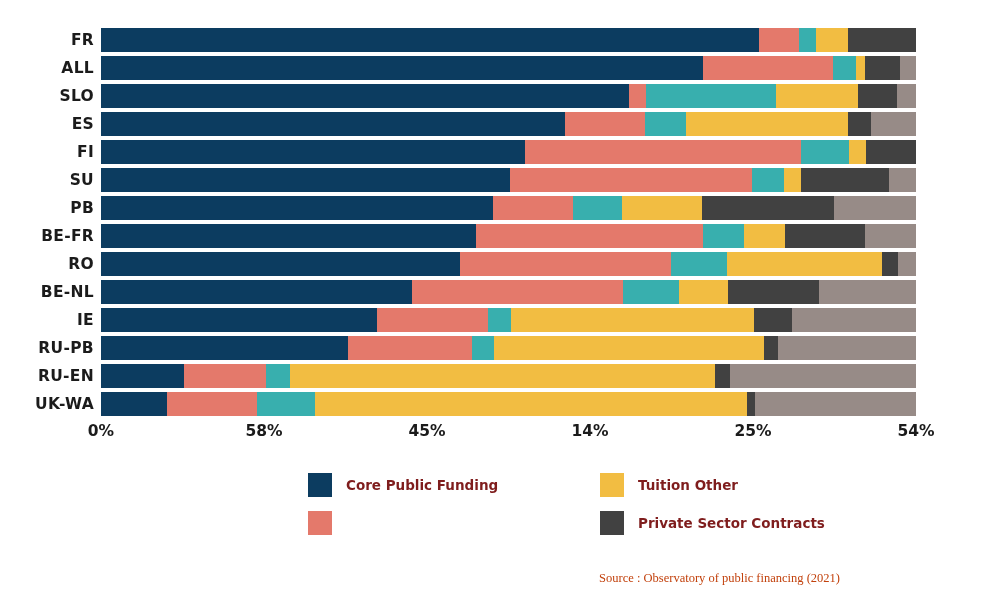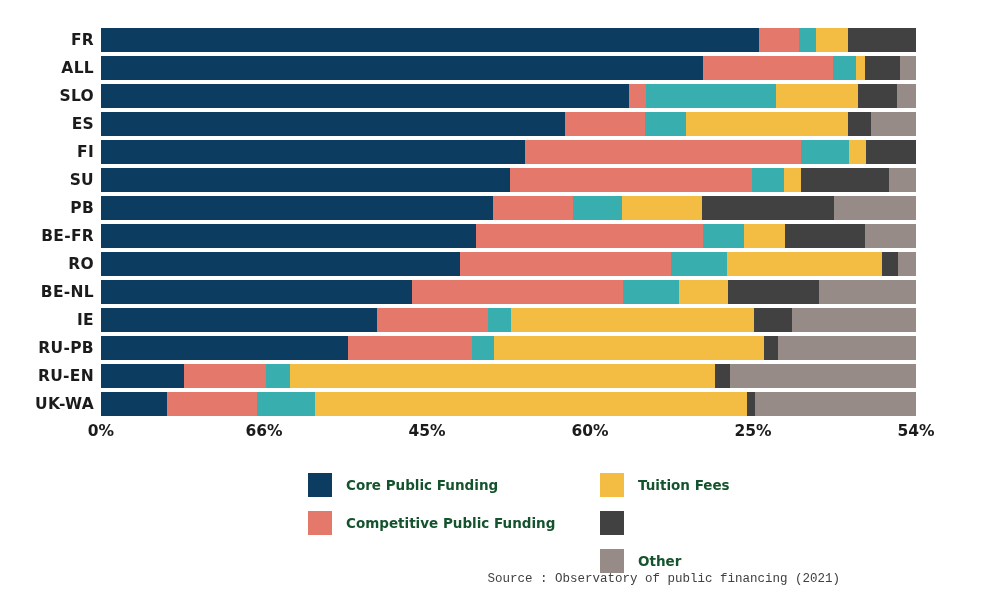--- a/index.html
+++ b/index.html
@@ -85,31 +85,31 @@
     margin-bottom:13px;
   }
   .legend-swatch{
     width:24px;height:24px;
     flex:0 0 24px;
     margin-right:14px;
   }
   .legend-label{
     font-size:13.5px;
     font-weight:bold;
-    color:#14532d;
+    color:#7f1d1d;
     white-space:nowrap;
   }
 
   
   .source-note{
     position:absolute;
     right:42px; bottom:14px;
     font-size:12.5px;
-    color:#404040;
-    font-family:Liberation Mono, monospace;
+    color:#c2410c;
+    font-family:Liberation Serif, serif;
     white-space:nowrap;
   }
 </style>
 </head>
 <body>
 
 <div id="chart-root">
 
   <div class="cat-labels">
       <div class="cat-label">FR</div>
@@ -140,48 +140,44 @@
       <div class="bar-row"><span class="seg" style="width: 44%; background: rgb(12, 60, 96);"></span><span class="seg" style="width: 25.9%; background: rgb(228, 121, 107);"></span><span class="seg" style="width: 6.9%; background: rgb(56, 175, 174);"></span><span class="seg" style="width: 19%; background: rgb(242, 189, 66);"></span><span class="seg" style="width: 2%; background: rgb(65, 65, 65);"></span><span class="seg" style="width: 2.2%; background: rgb(151, 139, 135);"></span></div>
       <div class="bar-row"><span class="seg" style="width: 38.2%; background: rgb(12, 60, 96);"></span><span class="seg" style="width: 25.8%; background: rgb(228, 121, 107);"></span><span class="seg" style="width: 6.9%; background: rgb(56, 175, 174);"></span><span class="seg" style="width: 6%; background: rgb(242, 189, 66);"></span><span class="seg" style="width: 11.2%; background: rgb(65, 65, 65);"></span><span class="seg" style="width: 11.9%; background: rgb(151, 139, 135);"></span></div>
       <div class="bar-row"><span class="seg" style="width: 33.9%; background: rgb(12, 60, 96);"></span><span class="seg" style="width: 13.6%; background: rgb(228, 121, 107);"></span><span class="seg" style="width: 2.8%; background: rgb(56, 175, 174);"></span><span class="seg" style="width: 29.8%; background: rgb(242, 189, 66);"></span><span class="seg" style="width: 4.7%; background: rgb(65, 65, 65);"></span><span class="seg" style="width: 15.2%; background: rgb(151, 139, 135);"></span></div>
       <div class="bar-row"><span class="seg" style="width: 30.3%; background: rgb(12, 60, 96);"></span><span class="seg" style="width: 15.2%; background: rgb(228, 121, 107);"></span><span class="seg" style="width: 2.7%; background: rgb(56, 175, 174);"></span><span class="seg" style="width: 33.1%; background: rgb(242, 189, 66);"></span><span class="seg" style="width: 1.8%; background: rgb(65, 65, 65);"></span><span class="seg" style="width: 16.9%; background: rgb(151, 139, 135);"></span></div>
       <div class="bar-row"><span class="seg" style="width: 10.2%; background: rgb(12, 60, 96);"></span><span class="seg" style="width: 10.1%; background: rgb(228, 121, 107);"></span><span class="seg" style="width: 2.9%; background: rgb(56, 175, 174);"></span><span class="seg" style="width: 52.2%; background: rgb(242, 189, 66);"></span><span class="seg" style="width: 1.8%; background: rgb(65, 65, 65);"></span><span class="seg" style="width: 22.8%; background: rgb(151, 139, 135);"></span></div>
       <div class="bar-row"><span class="seg" style="width: 8.1%; background: rgb(12, 60, 96);"></span><span class="seg" style="width: 11%; background: rgb(228, 121, 107);"></span><span class="seg" style="width: 7.2%; background: rgb(56, 175, 174);"></span><span class="seg" style="width: 53%; background: rgb(242, 189, 66);"></span><span class="seg" style="width: 0.9%; background: rgb(65, 65, 65);"></span><span class="seg" style="width: 19.8%; background: rgb(151, 139, 135);"></span></div>
     </div>
 
   <div class="x-axis">
       <div class="tick" style="left: 0%;">0%</div>
-      <div class="tick" style="left: 20%;">66%</div>
+      <div class="tick" style="left: 20%;">58%</div>
       <div class="tick" style="left: 40%;">45%</div>
-      <div class="tick" style="left: 60%;">60%</div>
+      <div class="tick" style="left: 60%;">14%</div>
       <div class="tick" style="left: 80%;">25%</div>
       <div class="tick" style="left: 100%;">54%</div>
     </div>
 
   <div class="legend">
     <div class="legend-col left">
         <div class="legend-item">
           <span class="legend-swatch" style="background: rgb(12, 60, 96);"></span>
           <span class="legend-label">Core Public Funding</span>
         </div>
         <div class="legend-item">
           <span class="legend-swatch" style="background: rgb(228, 121, 107);"></span>
-          <span class="legend-label">Competitive Public Funding</span>
         </div>
       </div>
     <div class="legend-col right">
         <div class="legend-item">
           <span class="legend-swatch" style="background: rgb(242, 189, 66);"></span>
-          <span class="legend-label">Tuition Fees</span>
+          <span class="legend-label">Tuition Other</span>
         </div>
         <div class="legend-item">
           <span class="legend-swatch" style="background: rgb(65, 65, 65);"></span>
-        </div>
-        <div class="legend-item">
-          <span class="legend-swatch" style="background: rgb(151, 139, 135);"></span>
-          <span class="legend-label">Other</span>
+          <span class="legend-label">Private Sector Contracts</span>
         </div>
       </div>
   </div>
 
   <div class="source-note">Source : Observatory of public financing (2021)</div>
 
 </div>
 
 </body></html>

